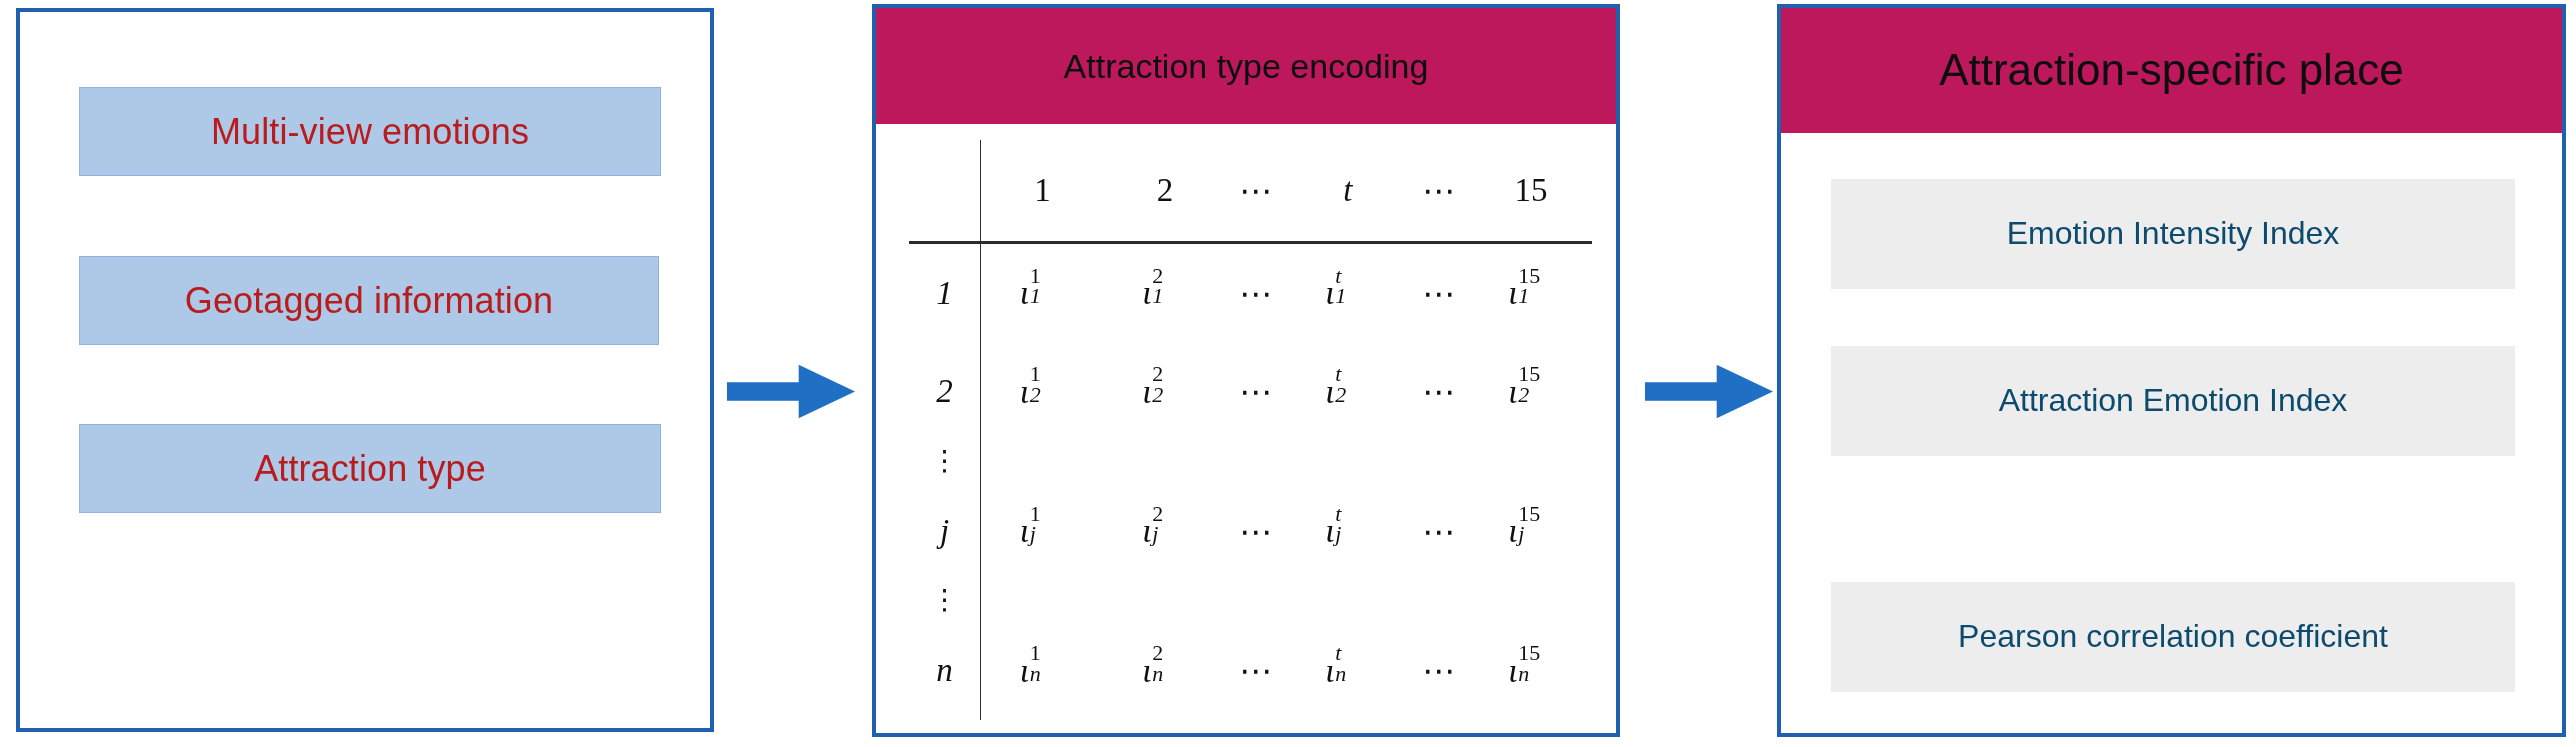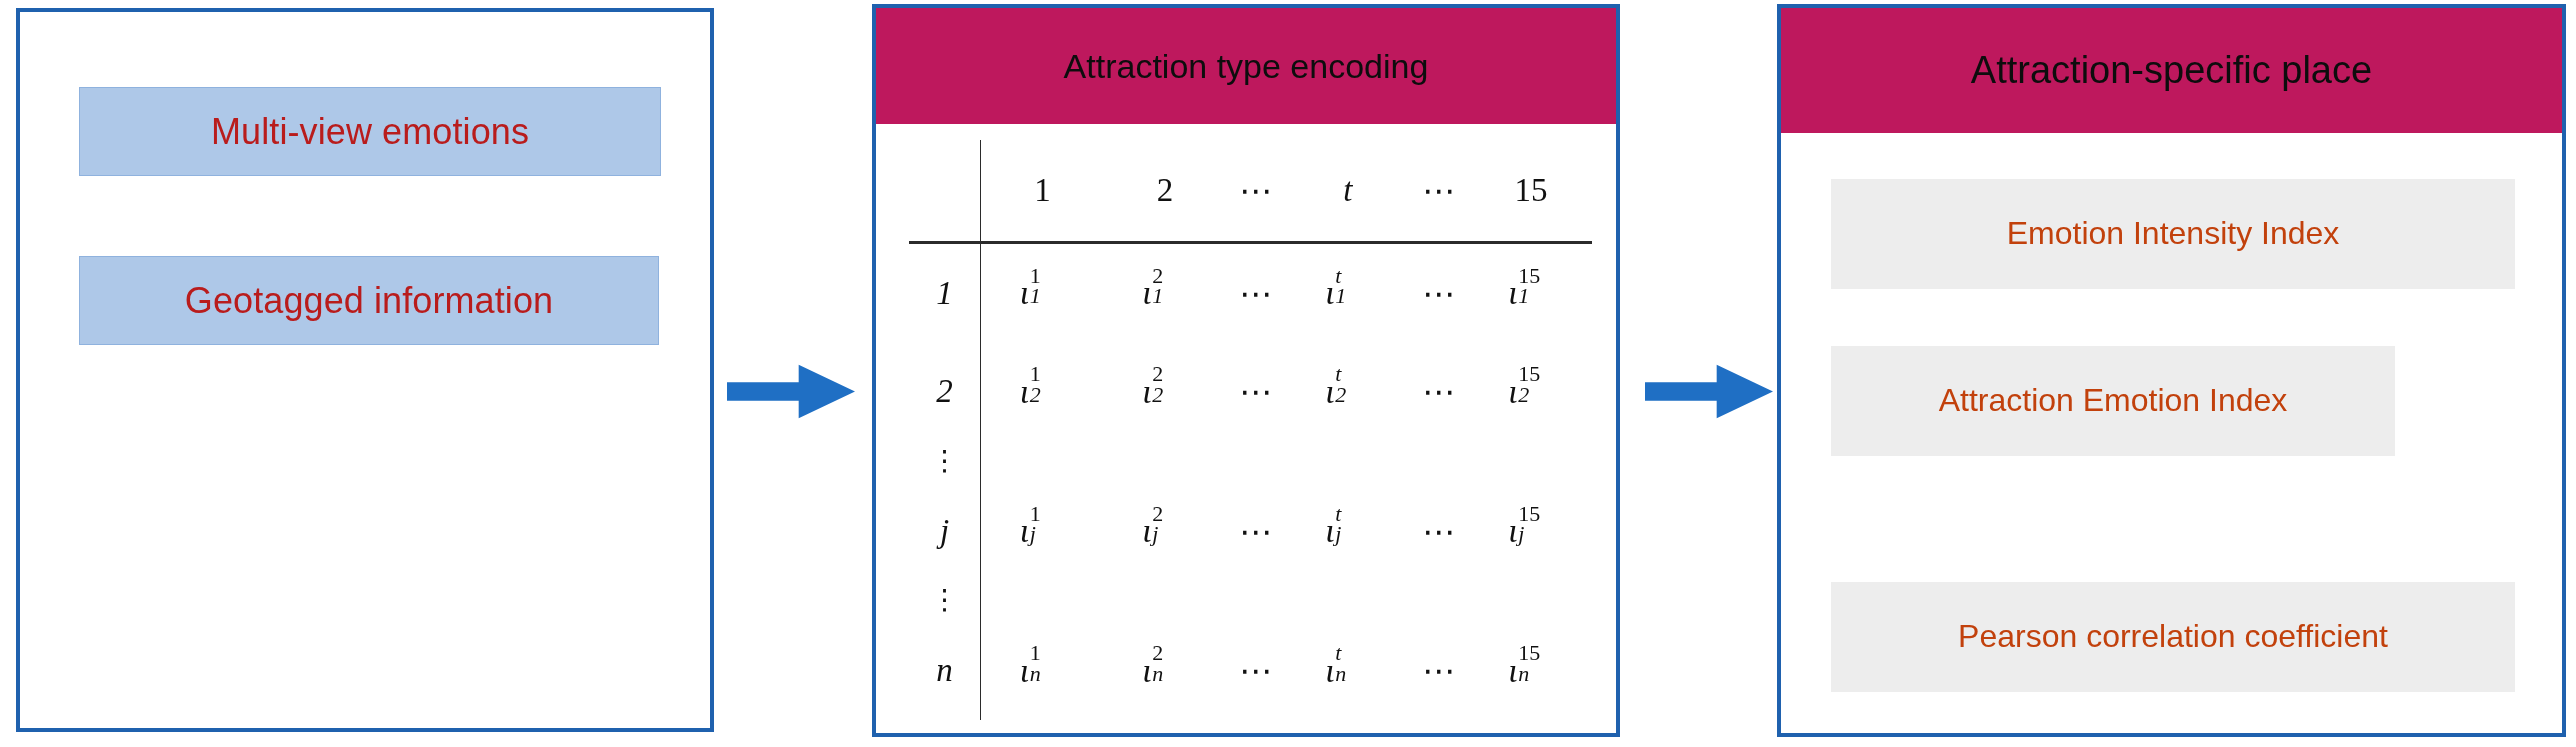--- a/index.html
+++ b/index.html
@@ -167,48 +167,51 @@
   #panel-right {
     left: 1777px;
     top: 3.8px;
     width: 789px;
     height: 733px;
   }
   #right-header {
     position: absolute;
     left: 0; top: 0; right: 0;
     height: 125px;
-    font-size: 38px;
+    font-size: 44px;
   }
   .gray-box {
     position: absolute;
     background: #EDEDED;
     box-sizing: border-box;
     display: flex;
     align-items: center;
     justify-content: center;
-    color: #c2410c;
+    color: #0c4a6e;
     font-size: 32px;
   }
   #box-eii  { left: 50px; top: 171px; width: 684px; height: 110px; }
-  #box-aei  { left: 50px; top: 338px; width: 564px; height: 110px; }
+  #box-aei  { left: 50px; top: 338px; width: 684px; height: 110px; }
   #box-pcc  { left: 50px; top: 556px; width: 684px; height: 110px; margin-top: 18px; }
 </style>
 </head>
 <body>
 
 <div id="stage">
 
   <div class="panel" id="panel-left">
     <div class="blue-box" id="box-multiview">
       <span>Multi-view  emotions</span>
     </div>
     <div class="blue-box" id="box-geotagged">
       <span>Geotagged information</span>
     </div>
+    <div class="blue-box" id="box-attraction">
+      <span>Attraction type</span>
+    </div>
   </div>
 
   <div class="arrow" id="arrow-1">
     <svg viewBox="0 0 200 95" preserveAspectRatio="none" aria-hidden="true">
       <polygon points="0,33 112,33 112,6 200,47.5 112,89 112,62 0,62" fill="#1F6FC4"></polygon>
     </svg>
   </div>
 
   <div class="panel" id="panel-middle">
     <div class="panel-header" id="mid-header">

